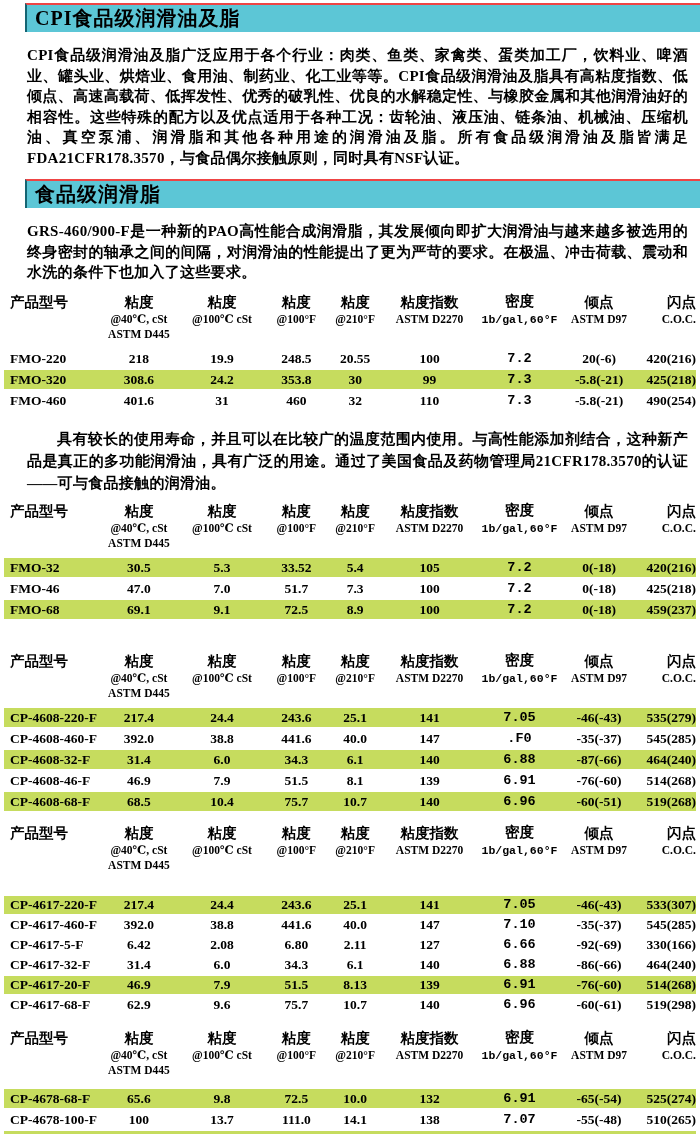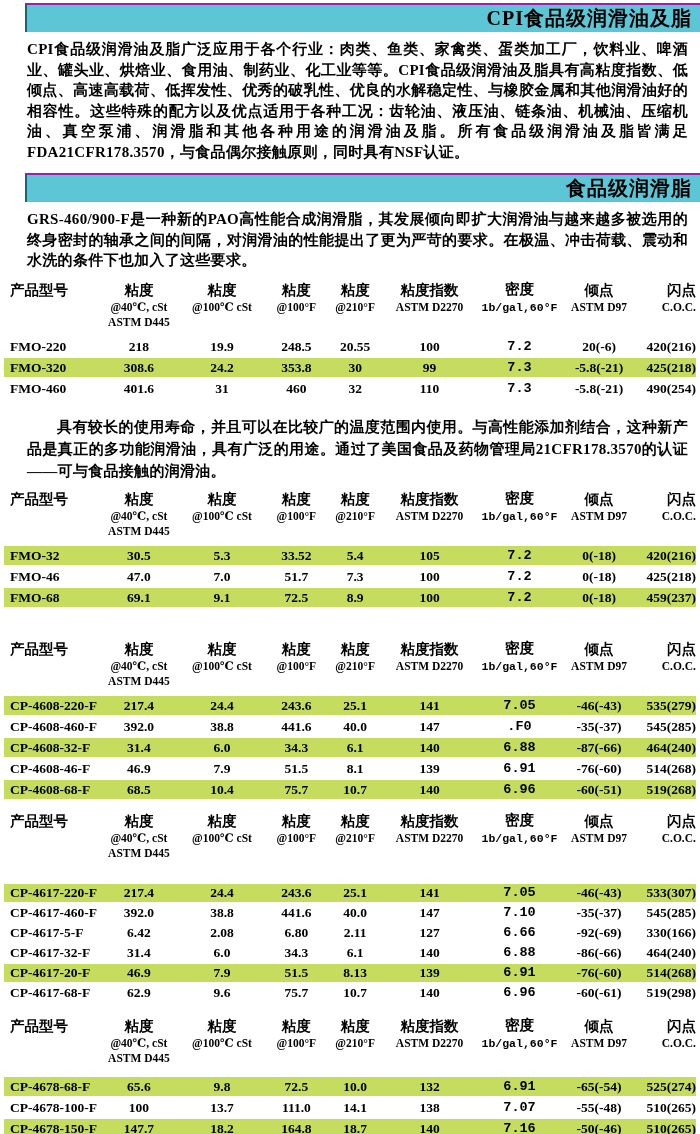--- a/index.html
+++ b/index.html
@@ -9,29 +9,28 @@
     color:#000;
     font-family:"Liberation Serif","DejaVu Serif",serif;
     font-weight:bold;
     overflow:hidden;
   }
   .titlebar {
     margin:3px 0 0 25px;
     background:var(--header_bar,#5cc6d6);
     font-size:20px;
     line-height:24px;
-    padding:1px 8px 2px 0;
-    border-top:2px solid #a21caf;
+    padding:1px 8px 2px 8px;
+    border-top:2px solid #ef4444;
     border-left:2px solid #156573;
     letter-spacing:1px;
-    text-align:right;
   }
   .titlebar.second { margin-top:11px; }
   .para {
-    margin:7px 12px 0 27px;
+    margin:13px 12px 0 27px;
     font-size:15px;
     line-height:20.5px;
     text-align:justify;
     letter-spacing:0.3px;
   }
   .para.mid { text-indent:2em; margin-top:17px; line-height:22px; }
   .ftable { margin:8px 4px 0 4px; }
   .thead, .trow { display:flex; width:100%; }
   .thead { margin-bottom:6px; }
   .hcell { padding-top:2px; text-align:center; }

